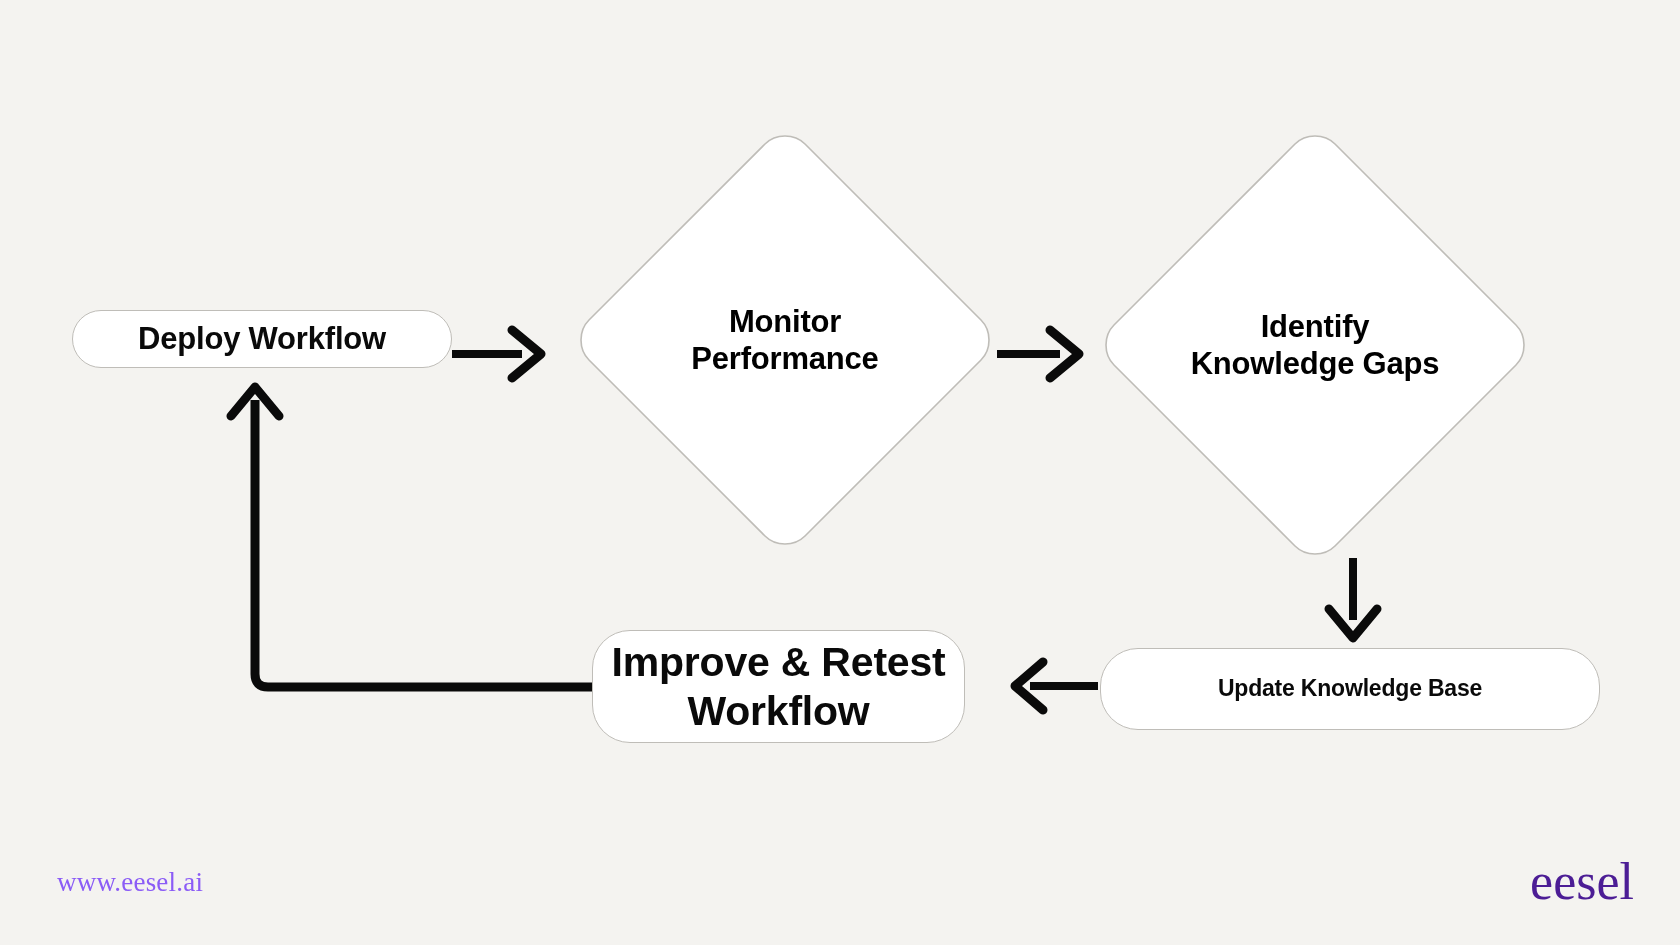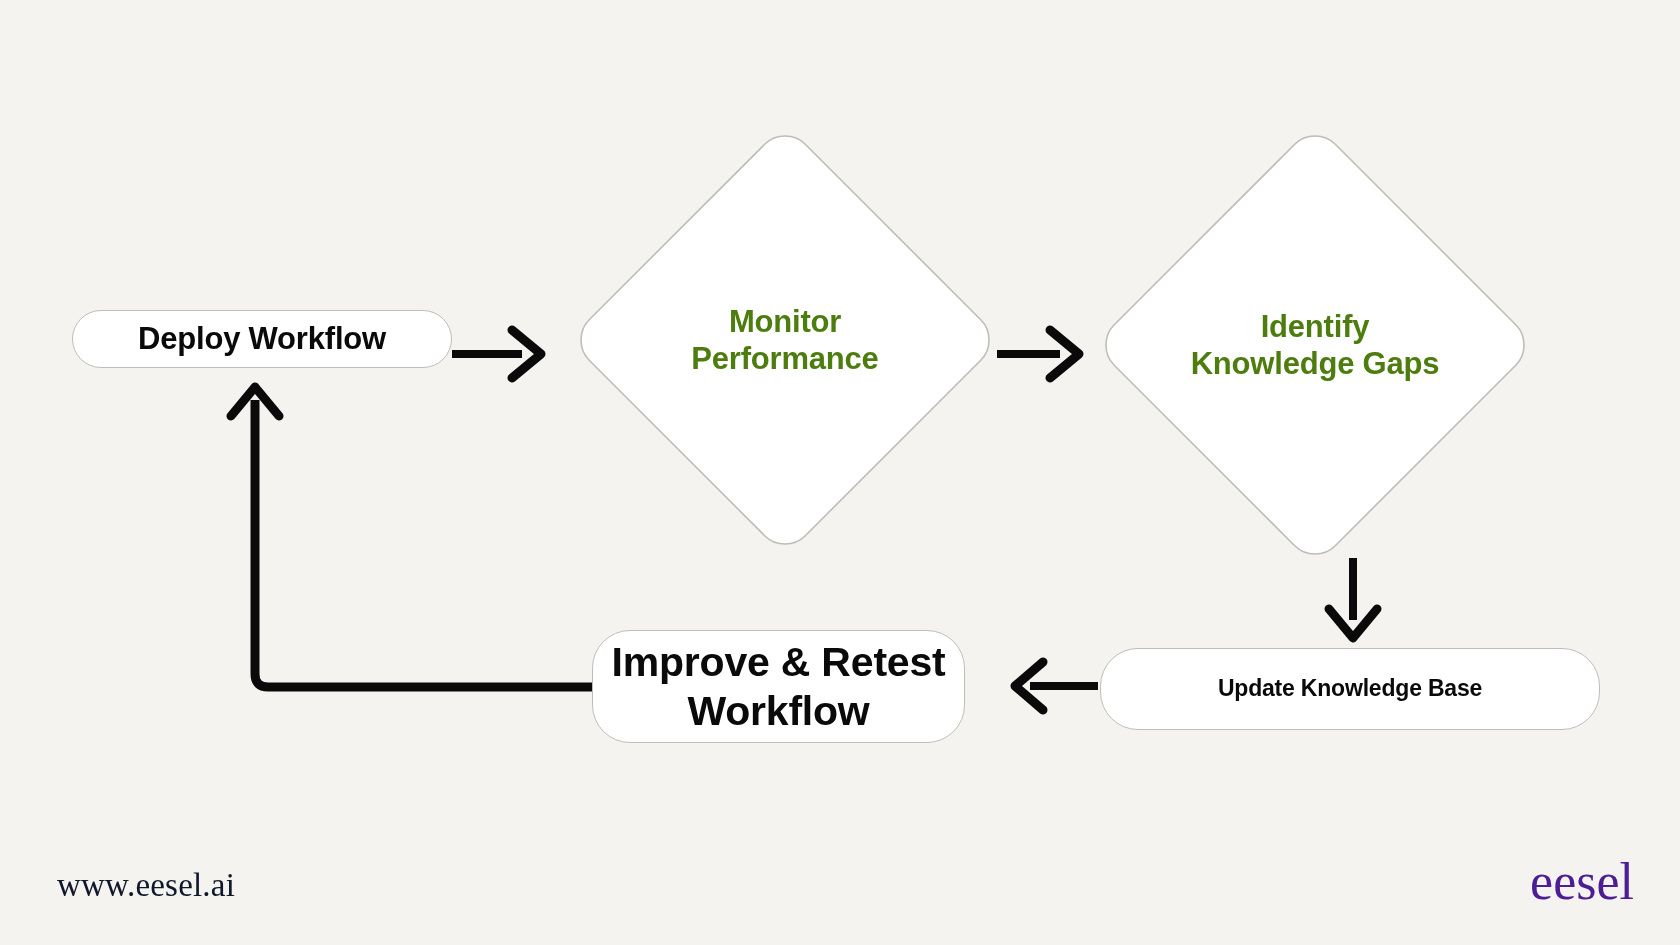--- a/index.html
+++ b/index.html
@@ -69,36 +69,36 @@
   }
   .diamond-text {
     position: absolute;
     inset: 0;
     display: flex;
     align-items: center;
     justify-content: center;
     text-align: center;
     font-size: 31px;
     font-weight: bold;
-    color: #4d7c0f;
+    color: #000000;
     line-height: 1.2;
     letter-spacing: -0.2px;
     white-space: pre-line;
   }
   #node-monitor { left: 575px;  top: 130px; width: 420px; height: 420px; }
   #node-identify { left: 1100px; top: 130px; width: 430px; height: 430px; }
 
   
   #footer-url {
     position: absolute;
     left: 57px;
     top: 867px;
     font-family: "Liberation Serif", serif;
-    font-size: 33px;
-    color: #0f172a;
+    font-size: 27px;
+    color: #8b5cf6;
     letter-spacing: 0.2px;
   }
   #brand-logo {
     position: absolute;
     right: 46px;
     top: 856px;
     font-family: "Liberation Serif", serif;
     font-size: 52px;
     color: #4c1d95;
     letter-spacing: 0px;

